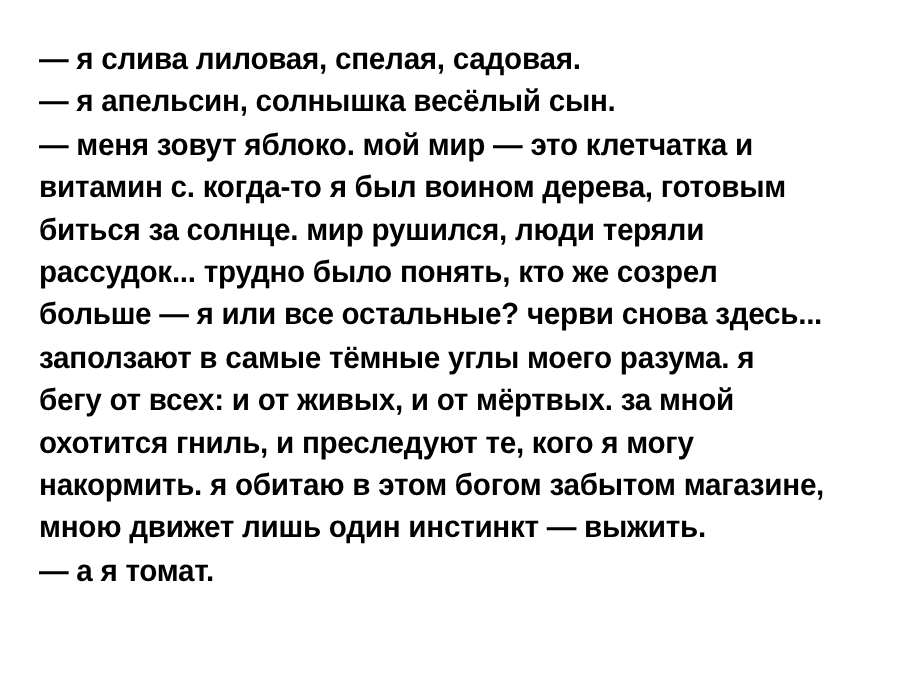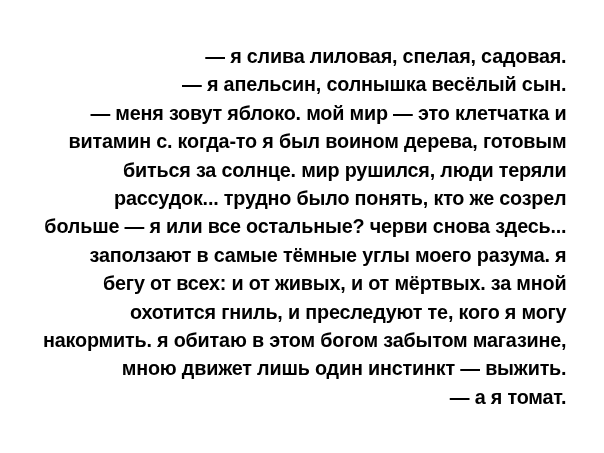--- a/index.html
+++ b/index.html
@@ -12,22 +12,21 @@
     background: #ffffff;
     font-family: "Liberation Sans", sans-serif;
     overflow: hidden;
   }
   .page {
     position: relative;
     width: 604px;
     height: 453px;
     background: #ffffff;
     box-sizing: border-box;
-    padding: 42px 18px 0 26px;
-    text-align: right;
+    padding: 26px 18px 0 26px;
   }
   .text-block {
     display: block;
   }
   .line {
     display: block;
     color: #000000;
     font-family: "Liberation Sans", sans-serif;
     font-weight: bold;
     font-size: 20.5px;

